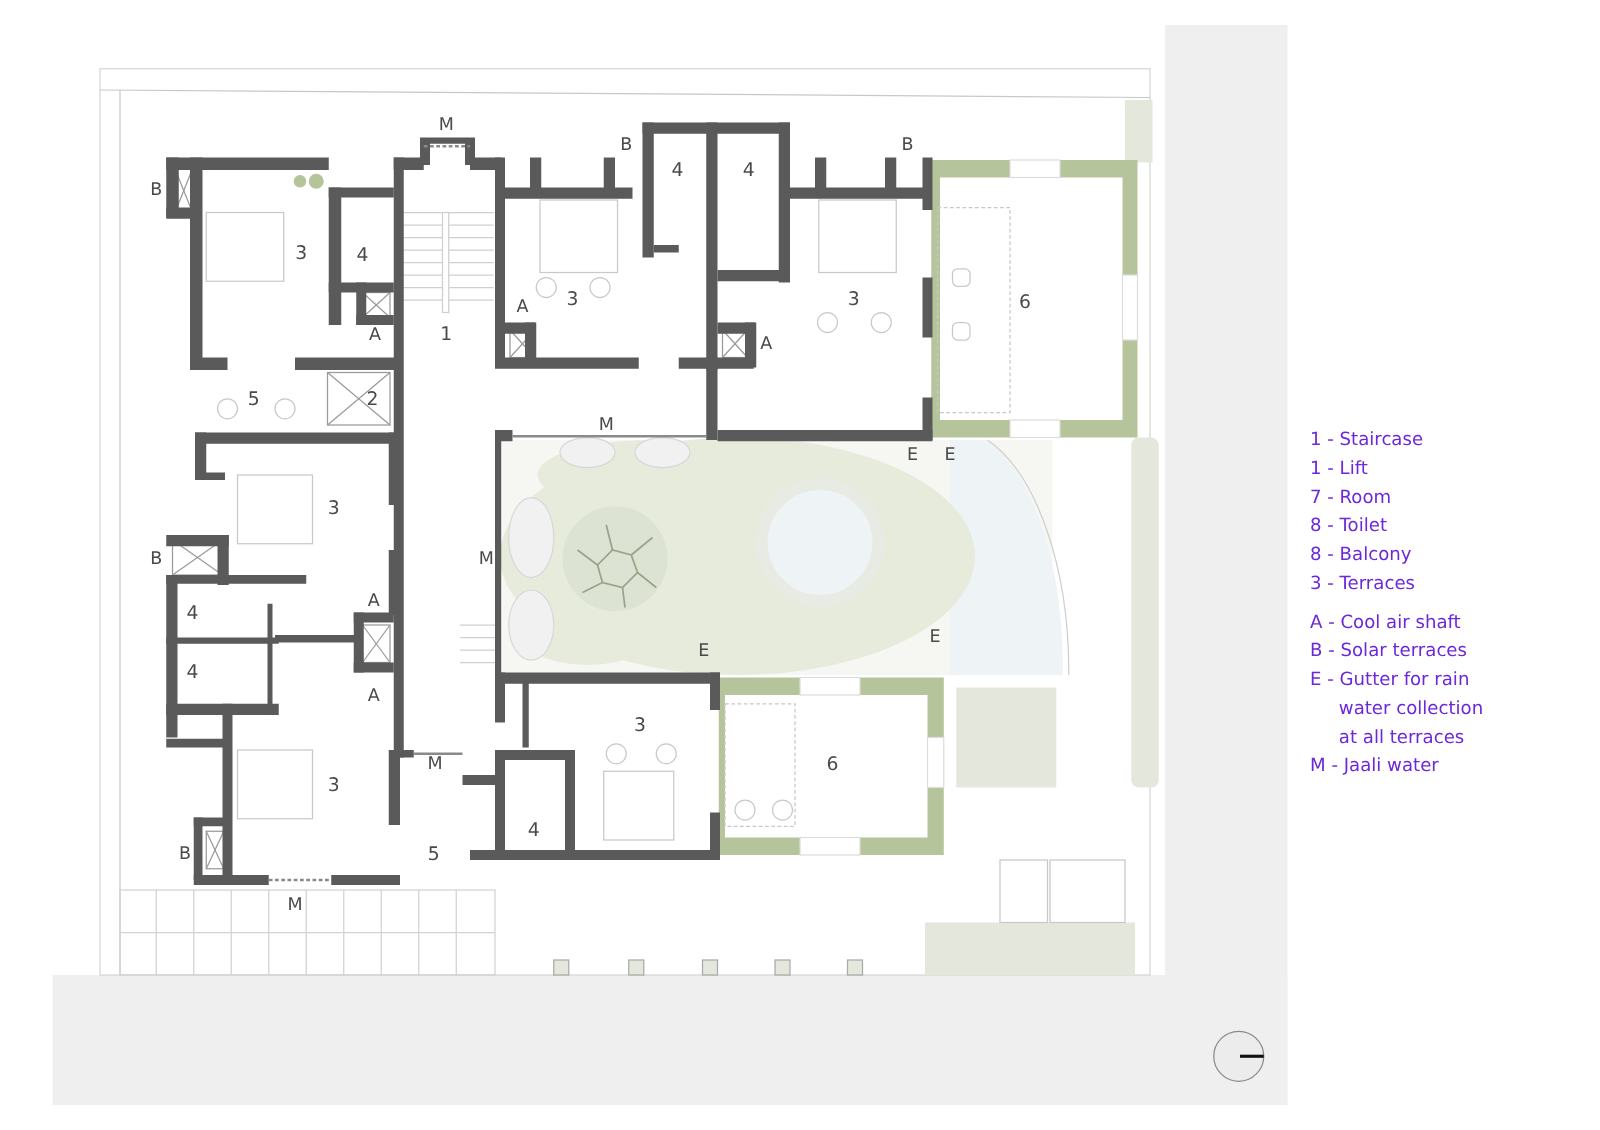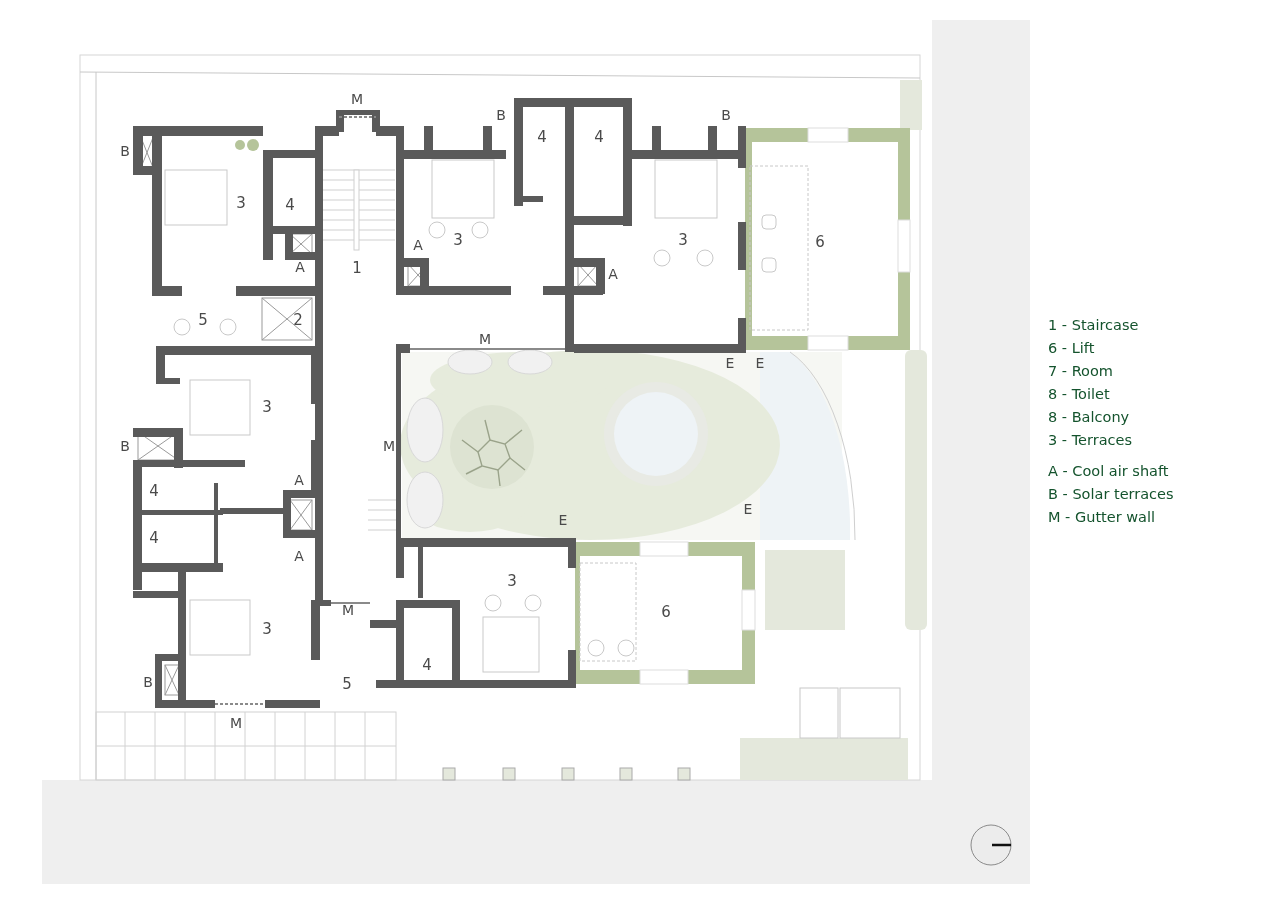--- a/index.html
+++ b/index.html
@@ -2,21 +2,21 @@
 <html><head>
 <meta charset="utf-8">
 <style>
   html, body { margin: 0; padding: 0; background: #ffffff; }
   body { width: 1280px; height: 904px; position: relative; overflow: hidden;
          font-family: "DejaVu Sans", sans-serif; }
   #plan { position: absolute; left: 0; top: 0; width: 1280px; height: 904px; }
   .wall { fill: #5a5a5a; }
   .lbl { font-family: "DejaVu Sans", sans-serif; font-size: 15px; fill: #4a4a4a; text-anchor: middle; dominant-baseline: middle; }
   .lbl-sm { font-size: 14px; }
-  .legend { position: absolute; left: 1048px; color: #14532d; font-size: 14.5px; line-height: 23px; }
+  .legend { position: absolute; left: 1048px; color: #6d28d9; font-size: 14.5px; line-height: 23px; margin-top: 27px; }
   .legend .row { white-space: pre; }
   #legend-numbers { top: 314px; }
   #legend-letters { top: 460px; }
   .thin { stroke: #c8c8c8; stroke-width: 1; fill: none; }
   .furn { stroke: #c9c9c9; stroke-width: 1; fill: none; }
   .xbox line { stroke: #9a9a9a; stroke-width: 1; }
 </style>
 </head>
 <body>
 
@@ -300,24 +300,27 @@
     </g>
 
   <g>
     <circle cx="991" cy="845" r="20" fill="#ececec" stroke="#8a8a8a" stroke-width="1"></circle>
     <line x1="992" y1="845" x2="1011" y2="845" stroke="#111" stroke-width="2.5"></line>
   </g>
 </svg>
 
 <div class="legend" id="legend-numbers">
   <div class="row">1 - Staircase</div>
-  <div class="row">6 - Lift</div>
+  <div class="row">1 - Lift</div>
   <div class="row">7 - Room</div>
   <div class="row">8 - Toilet</div>
   <div class="row">8 - Balcony</div>
   <div class="row">3 - Terraces</div>
 </div>
 
 <div class="legend" id="legend-letters">
   <div class="row">A - Cool air shaft</div>
   <div class="row">B - Solar terraces</div>
-  <div class="row">M - Gutter wall</div>
+  <div class="row">E - Gutter for rain
+     water collection
+     at all terraces</div>
+  <div class="row">M - Jaali water</div>
 </div>
 
 </body></html>

